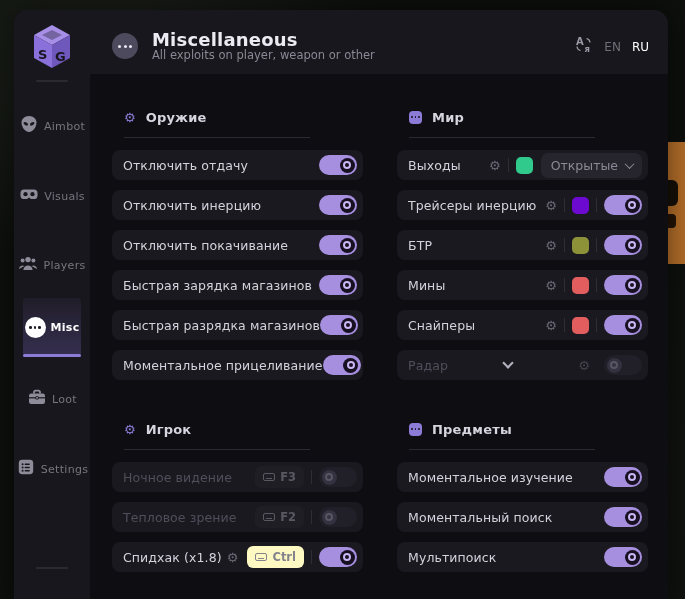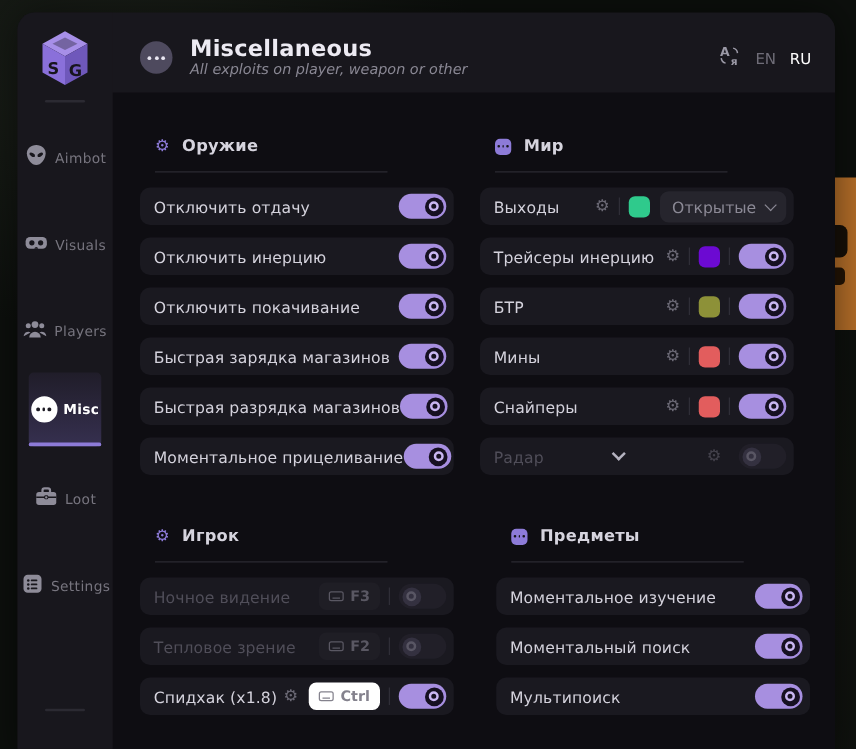--- a/index.html
+++ b/index.html
@@ -37,21 +37,21 @@
     background:#8d7bd8; border-radius:2px; }
   .misc-circle { width:21px; height:21px; border-radius:50%; background:#ffffff;
     display:flex; align-items:center; justify-content:center; gap:2px; }
   .misc-circle i { width:2.6px; height:2.6px; border-radius:50%; background:#1d1b24; }
 
   
   .hdr-avatar { position:absolute; left:98px; top:23px; width:26px; height:26px; border-radius:50%;
     background:#4e4a5e; display:flex; align-items:center; justify-content:center; gap:2.4px; }
   .hdr-avatar i { width:3px; height:3px; border-radius:50%; background:#e9e7f2; }
   .hdr-title { position:absolute; left:138px; top:19px; font-size:18px; font-weight:700; color:#eceaf2; letter-spacing:.2px; }
-  .hdr-sub { position:absolute; left:138px; top:38px; font-size:11.5px; color:#8a8894;font-style:italic; }
+  .hdr-sub { position:absolute; left:138px; top:38px; font-size:11.5px; color:#8a8894; }
   .hdr-right { position:absolute; right:19px; top:25px; display:flex; align-items:center; gap:11px; }
   .lang { font-size:12px; font-weight:400; cursor:pointer; }
   .lang.en { color:#6f6d78; }
   .lang.ru { color:#ffffff; }
 
   
   .card { position:absolute; width:251px; }
   .card-head { display:flex; align-items:center; gap:10px; padding:13px 0 0 12px; height:31px; }
   .card-title { font-size:13px; font-weight:600; color:#d6d4de; letter-spacing:.2px; }
   .gear { font-size:13px; line-height:1; color:#6b6975; font-style:normal; cursor:pointer; }
@@ -79,21 +79,21 @@
 
   .swatch { width:17px; height:17px; border-radius:5px; flex:none; cursor:pointer; }
 
   .dropdown { display:flex; align-items:center; height:25px; padding:0 9px 0 10px; margin-left:8px;
     background:#26252d; border-radius:7px; color:#8b8995; font-size:12.5px; cursor:pointer; flex:none; }
   .chev { width:7px; height:7px; border-right:1.6px solid #8b8995; border-bottom:1.6px solid #8b8995;
     transform:rotate(45deg) translate(-1px,-1px); margin-left:8px; }
   .expander { width:8px; height:8px; border-right:2px solid #c2c0cc; border-bottom:2px solid #c2c0cc;
     transform:rotate(45deg); margin-left:56px; margin-top:-4px; cursor:pointer; }
 
-  .badge { display:flex; align-items:center; gap:5px; height:22px; padding:0 8px; background:#ffffff;
+  .badge { display:flex; align-items:center; gap:5px; height:22px; padding:0 8px; background:#fef9c3;
     border-radius:6px; color:#84828d; font-size:11.5px; font-weight:600; flex:none; cursor:pointer; }
   .kbd-ico { width:12px; height:8.5px; border:1.3px solid currentColor; border-radius:2px; position:relative; }
   .kbd-ico::after { content:''; position:absolute; left:2px; right:2px; bottom:1px; height:1.3px; background:currentColor; }
 
   .row.dim .lbl { color:#504e59; }
   .row.dim .gear { color:#44424c; }
   .row.dim .badge { background:#1f1e25; color:#5a5863; }
   .row.dim .toggle.off { background:#211f28; }
   .row.dim .toggle.off .knob { background:#343140; }
   .row.dim .expander { border-color:#b5b3c0; }
@@ -310,21 +310,21 @@
         <span class="kbd-ico"></span>
         <span>Ctrl</span>
       </span>
       <span class="pipe"></span>
       <span class="toggle on">
           <span class="knob"></span>
         </span>
     </div>
   </div>
 
-  <div class="card" style="left:370px; top:85px">
+  <div class="card" style="left:383px; top:85px">
     <div class="card-head">
       <span class="dots-square">
           <i></i>
           <i></i>
           <i></i>
         </span>
       <span class="card-title">Мир</span>
     </div>
     <div class="card-divider"></div>
 

